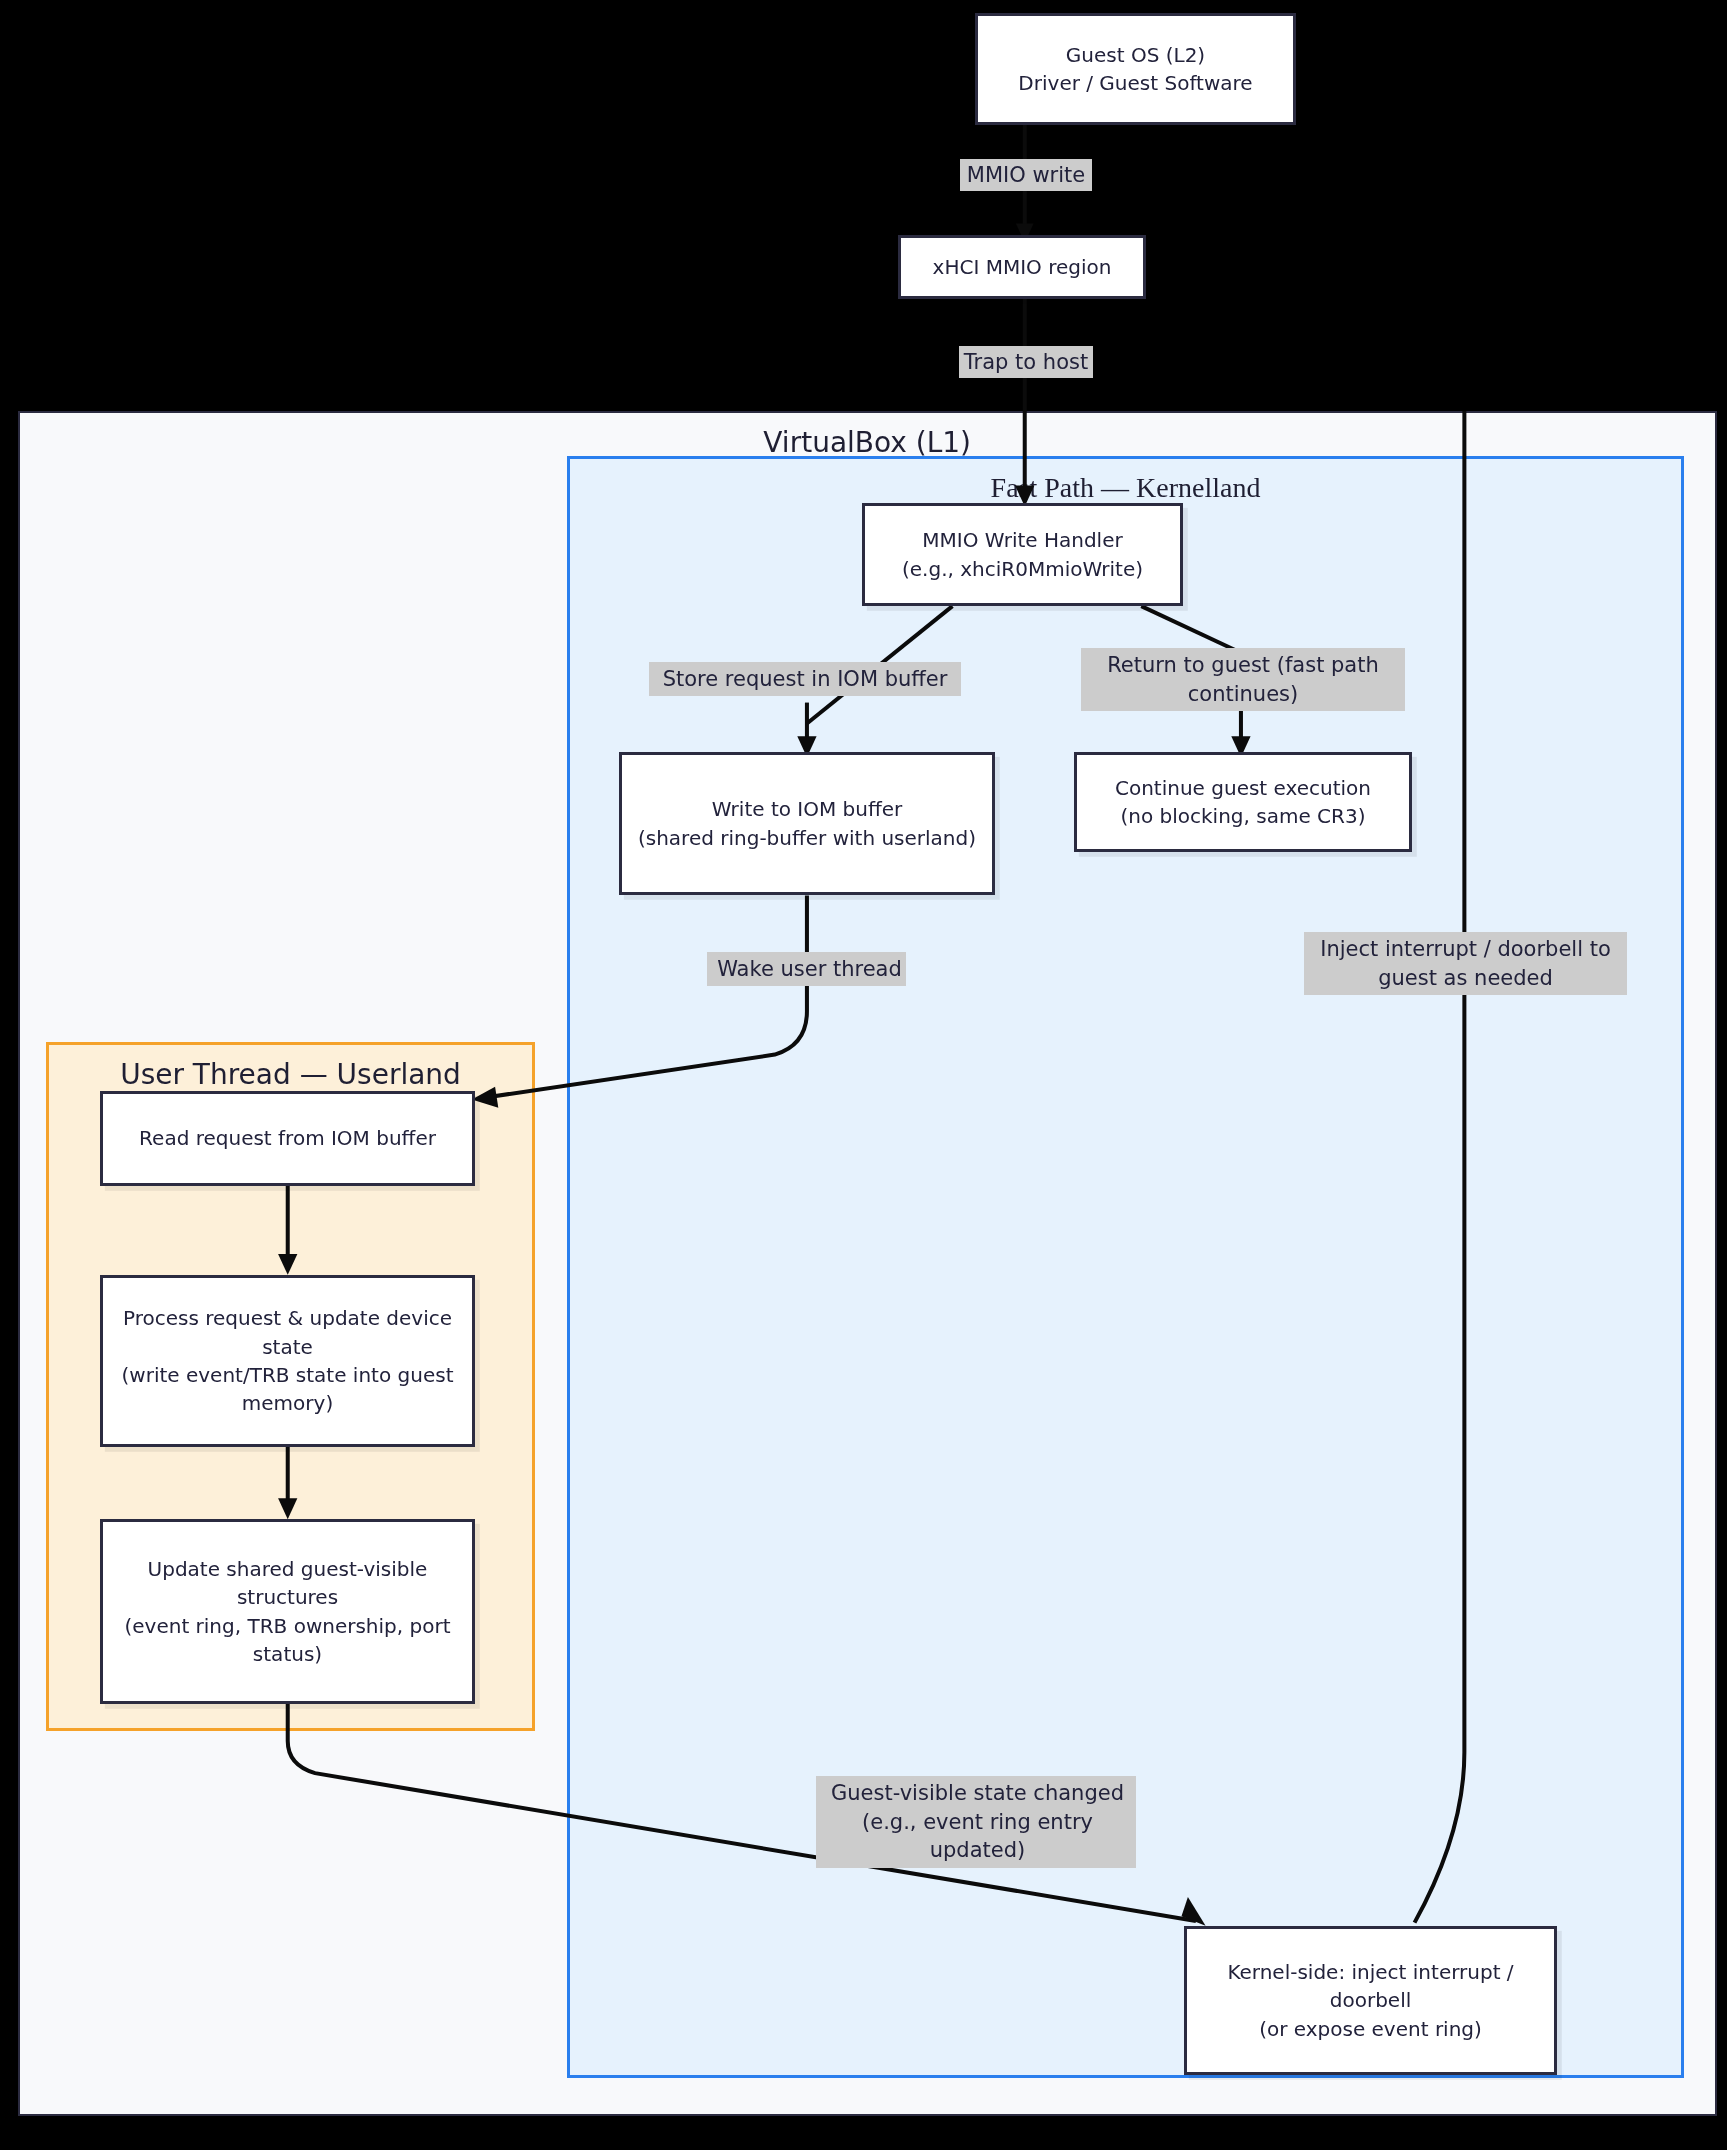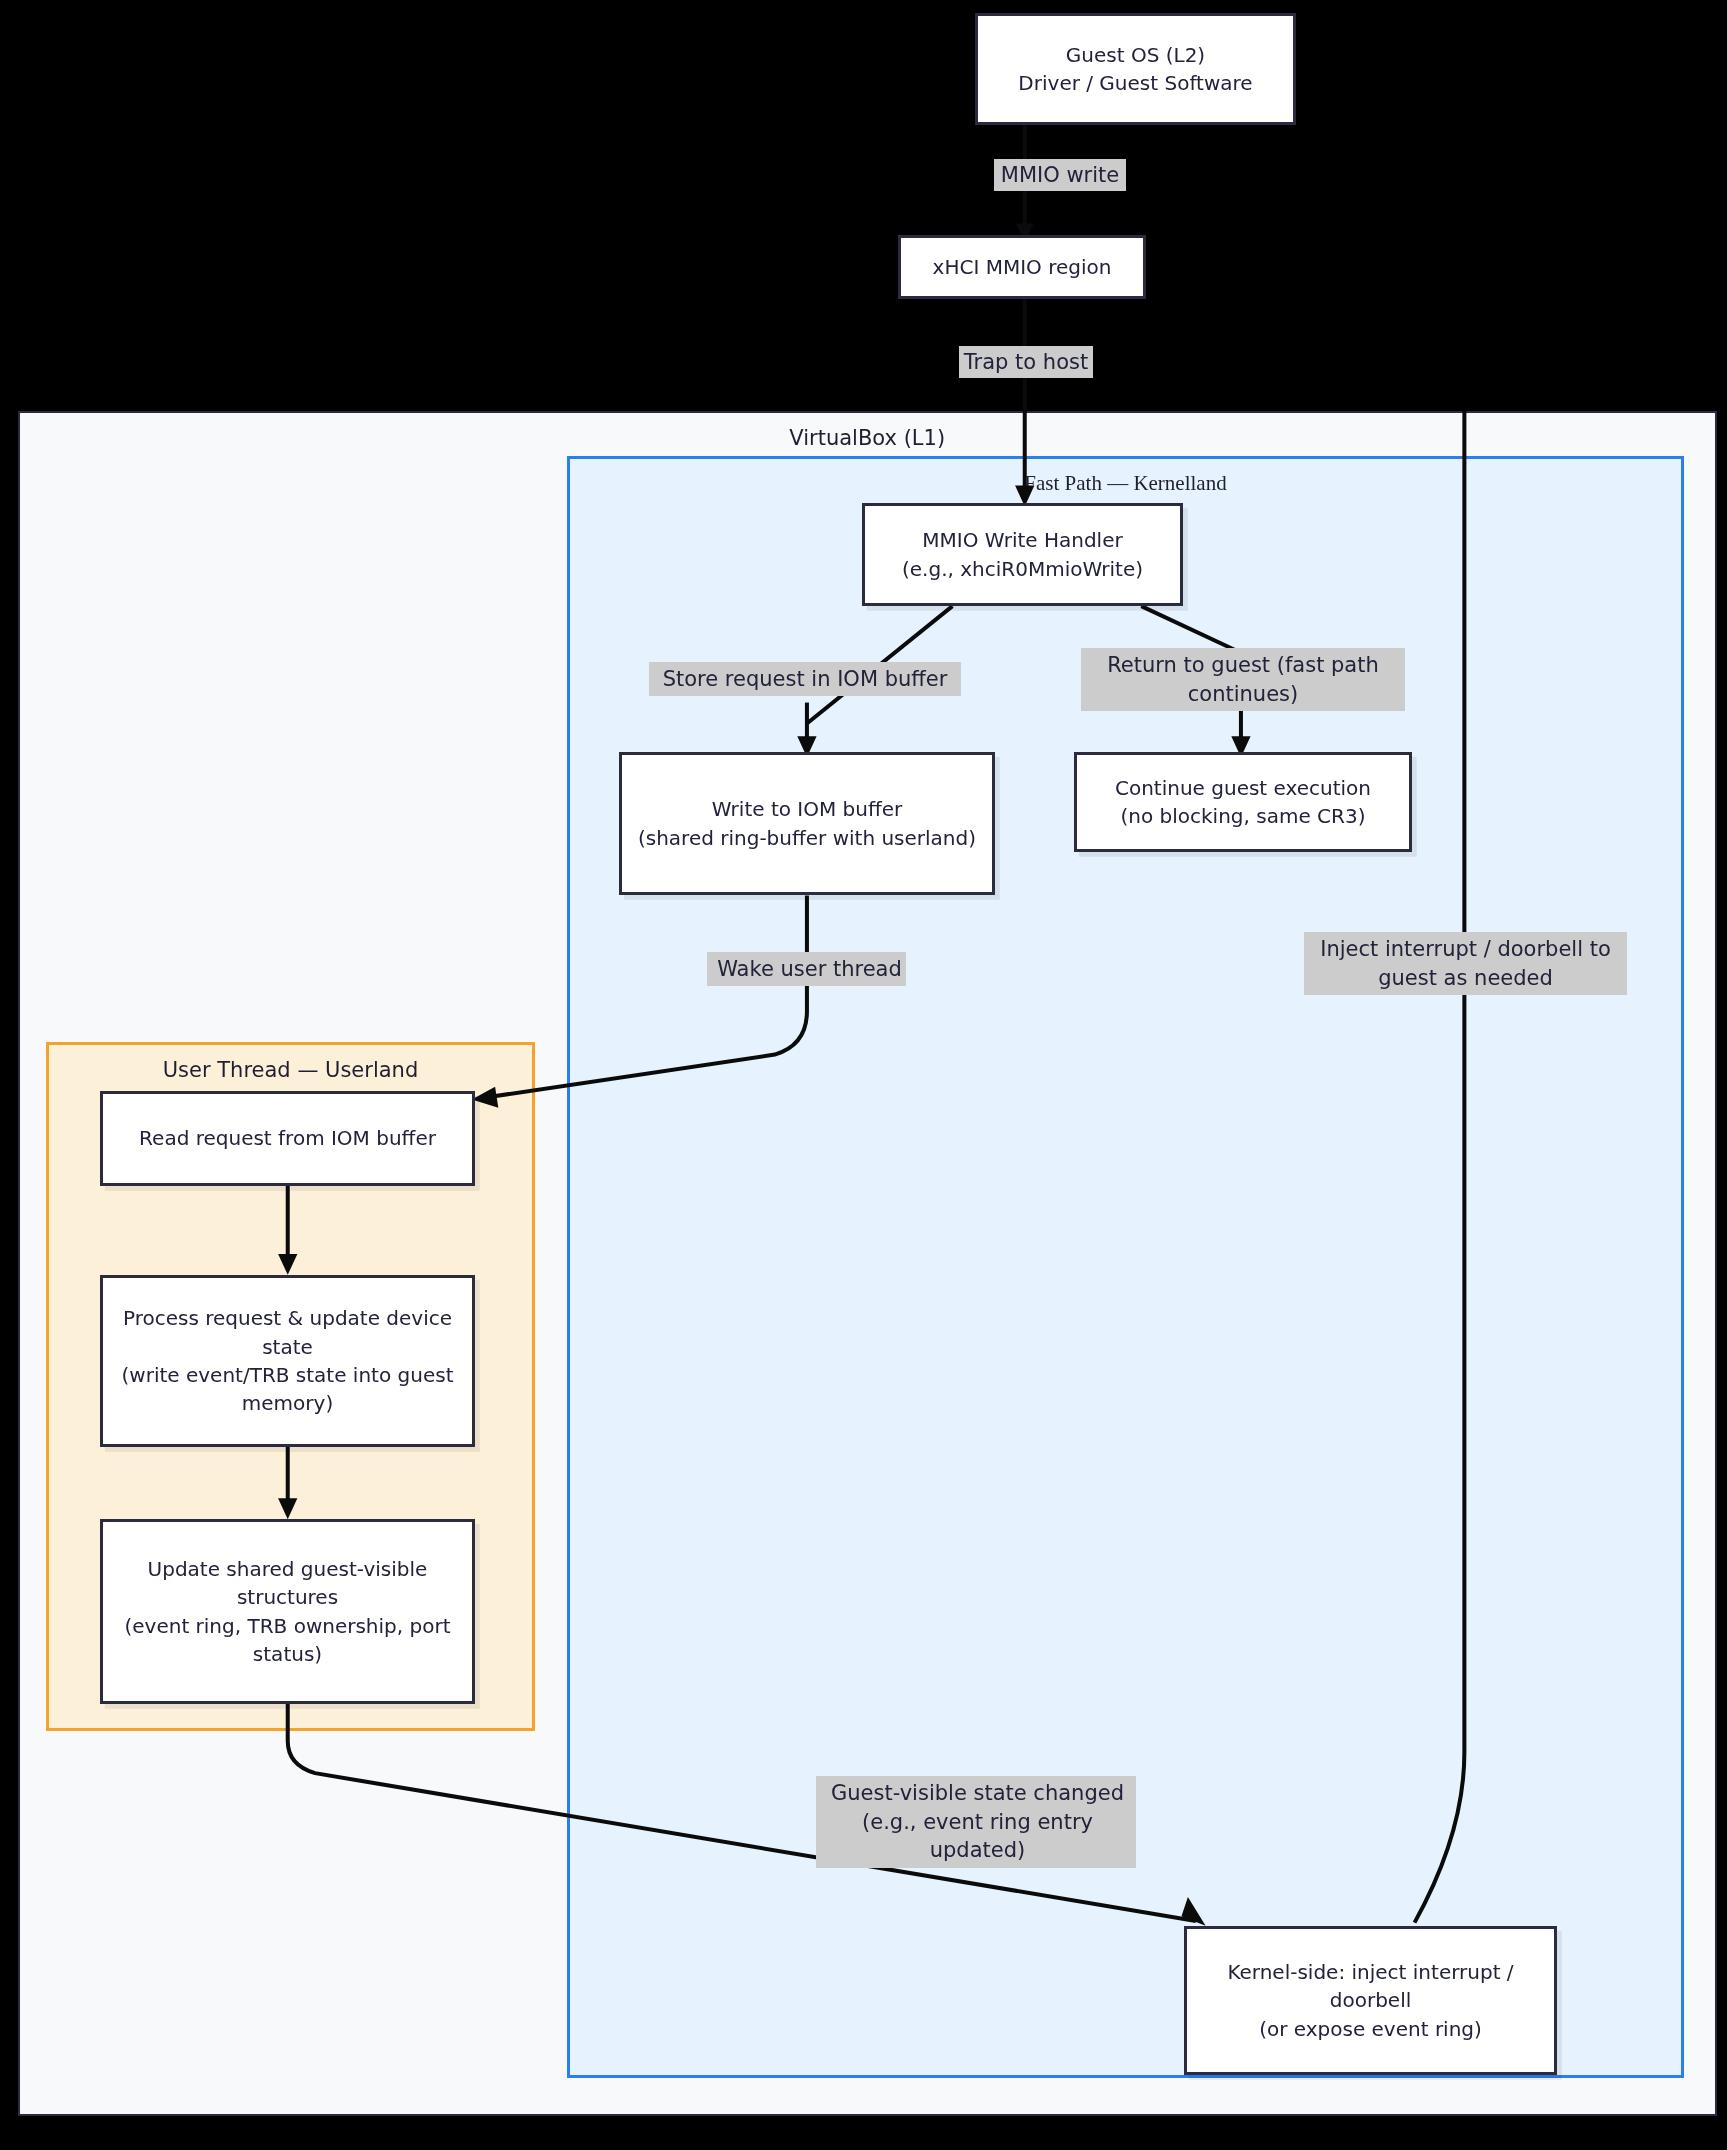--- a/index.html
+++ b/index.html
@@ -37,21 +37,21 @@
     left: 46px; top: 1042px;
     width: 489px; height: 689px;
     background: #fdf0d9;
     border: 3.2px solid #f5a22a;
   }
   .sg-title {
     position: absolute;
     left: 0; right: 0;
     text-align: center;
     color: #1f1f33;
-    font-size: 21px;
+    font-size: 28px;
     white-space: pre;
     line-height: 1.35;
   }
   #sg-virtualbox .sg-title { top: 11.3px; }
   #sg-fastpath  .sg-title { top: 9.6px; }
   #sg-userthread .sg-title { top: 11.3px; }
 
   
   .node {
     position: absolute;
@@ -163,21 +163,21 @@
 
   <div class="node" style="left:100px; top:1275px; width:375px; height:172px;">Process request &amp; update device state
 (write event/TRB state into guest memory)</div>
 
   <div class="node" style="left:100px; top:1519px; width:375px; height:185px;">Update shared guest-visible structures
 (event ring, TRB ownership, port status)</div>
 
   <div class="node" style="left:1184px; top:1926px; width:373px; height:149px;">Kernel-side: inject interrupt / doorbell
 (or expose event ring)</div>
 
-  <div class="elabel" style="left:960px; top:159px; width:132px; height:32px;margin-left:34px;">MMIO write</div>
+  <div class="elabel" style="left:960px; top:159px; width:132px; height:32px;">MMIO write</div>
 
   <div class="elabel" style="left:959px; top:346px; width:134px; height:32px;">Trap to host</div>
 
   <div class="elabel" style="left:649px; top:662px; width:312px; height:34px;">Store request in IOM buffer</div>
 
   <div class="elabel" style="left:1081px; top:648px; width:324px; height:63px;">Return to guest (fast path continues)</div>
 
   <div class="elabel" style="left:707px; top:952px; width:199px; height:34px;padding-left:10px;">Wake user thread</div>
 
   <div class="elabel" style="left:816px; top:1776px; width:320px; height:92px;padding-left:7px;">Guest-visible state changed

